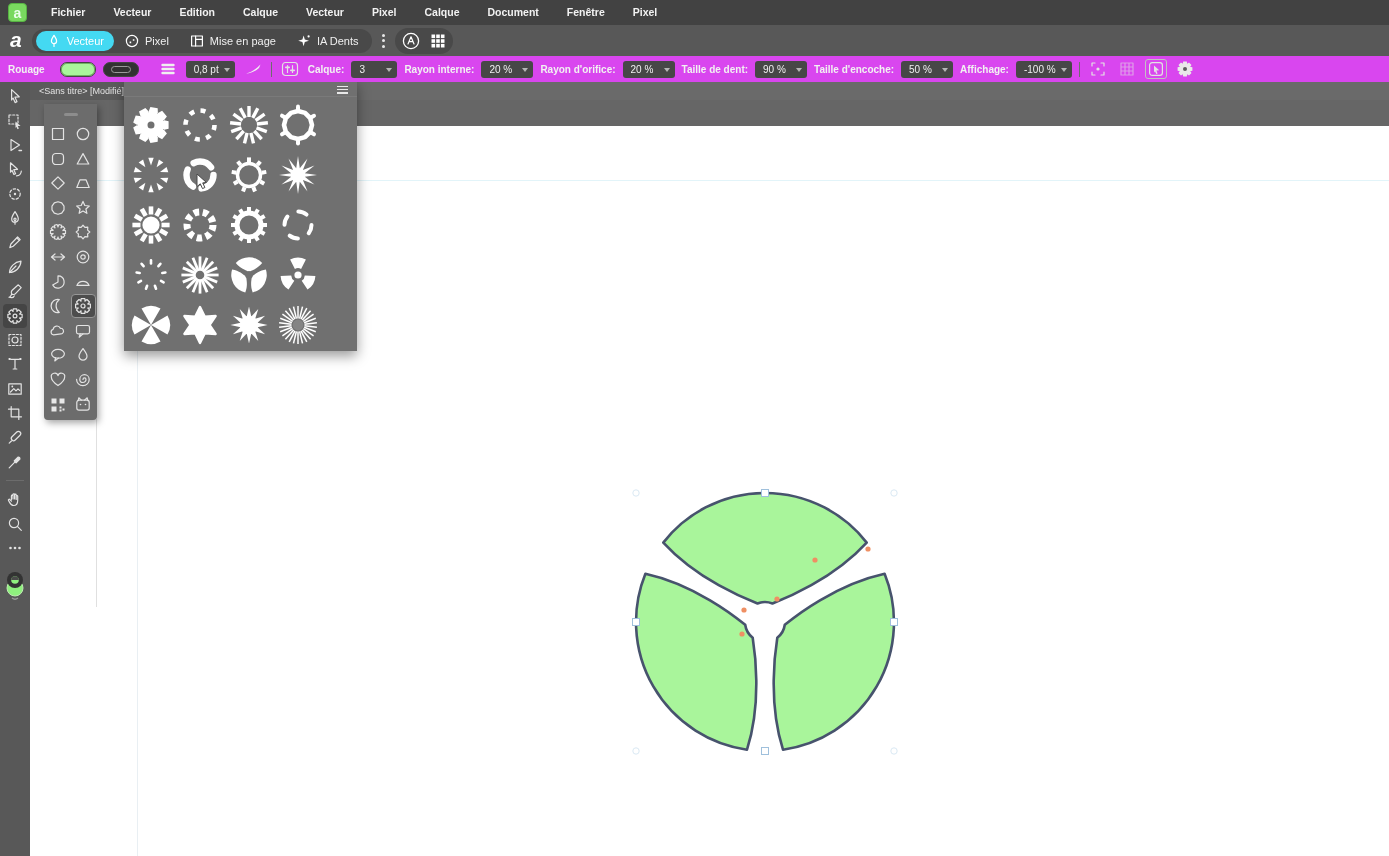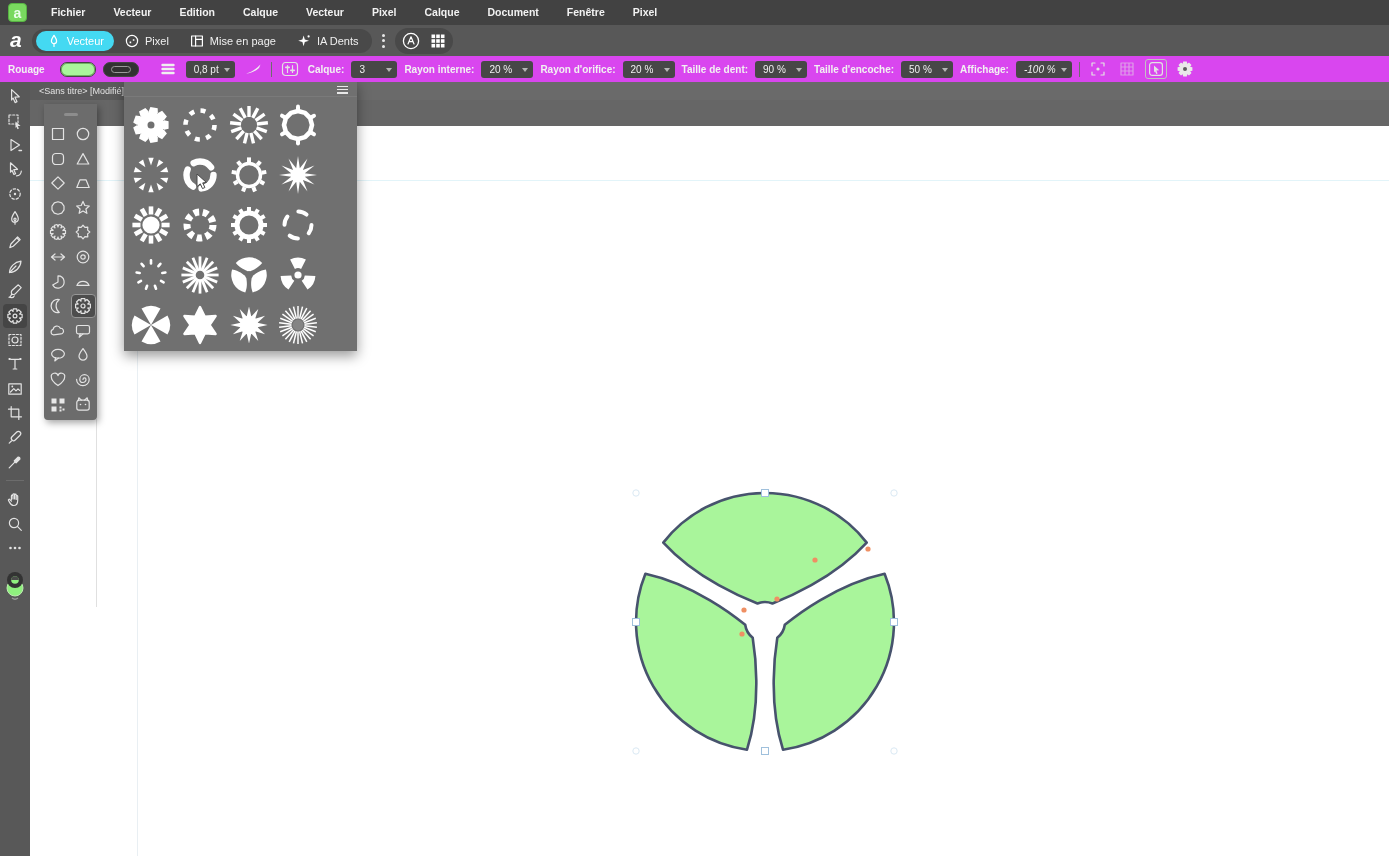--- a/index.html
+++ b/index.html
@@ -273,21 +273,21 @@
       <span class="dd" style="min-width: 52px;">
         <span>90 %</span>
         <span class="chev"></span>
       </span>
       <span class="ctx-label">Taille d'encoche:</span>
       <span class="dd" style="min-width: 52px;">
         <span>50 %</span>
         <span class="chev"></span>
       </span>
       <span class="ctx-label">Affichage:</span>
-      <span class="dd" style="min-width: 52px; font-style: italic;">
+      <span class="dd" style="min-width: 52px;">
         <span>-100 %</span>
         <span class="chev"></span>
       </span>
     </span>
   <span class="vsep"></span>
   <span id="ctx-right" style="display:flex;align-items:center;gap:7px;">
       <span class="ctx-btn">
         <svg class="ic" width="18" height="18" viewBox="0 0 18 18" fill="none" stroke="#e3e3e3" stroke-width="1.2" stroke-linecap="round" stroke-linejoin="round">
           <path d="M3 6 V3 h3 M12 3 h3 v3 M15 12 v3 h-3 M6 15 H3 v-3"></path>
           <circle cx="9" cy="9" r="1.6" fill="#e3e3e3" stroke="none"></circle>

